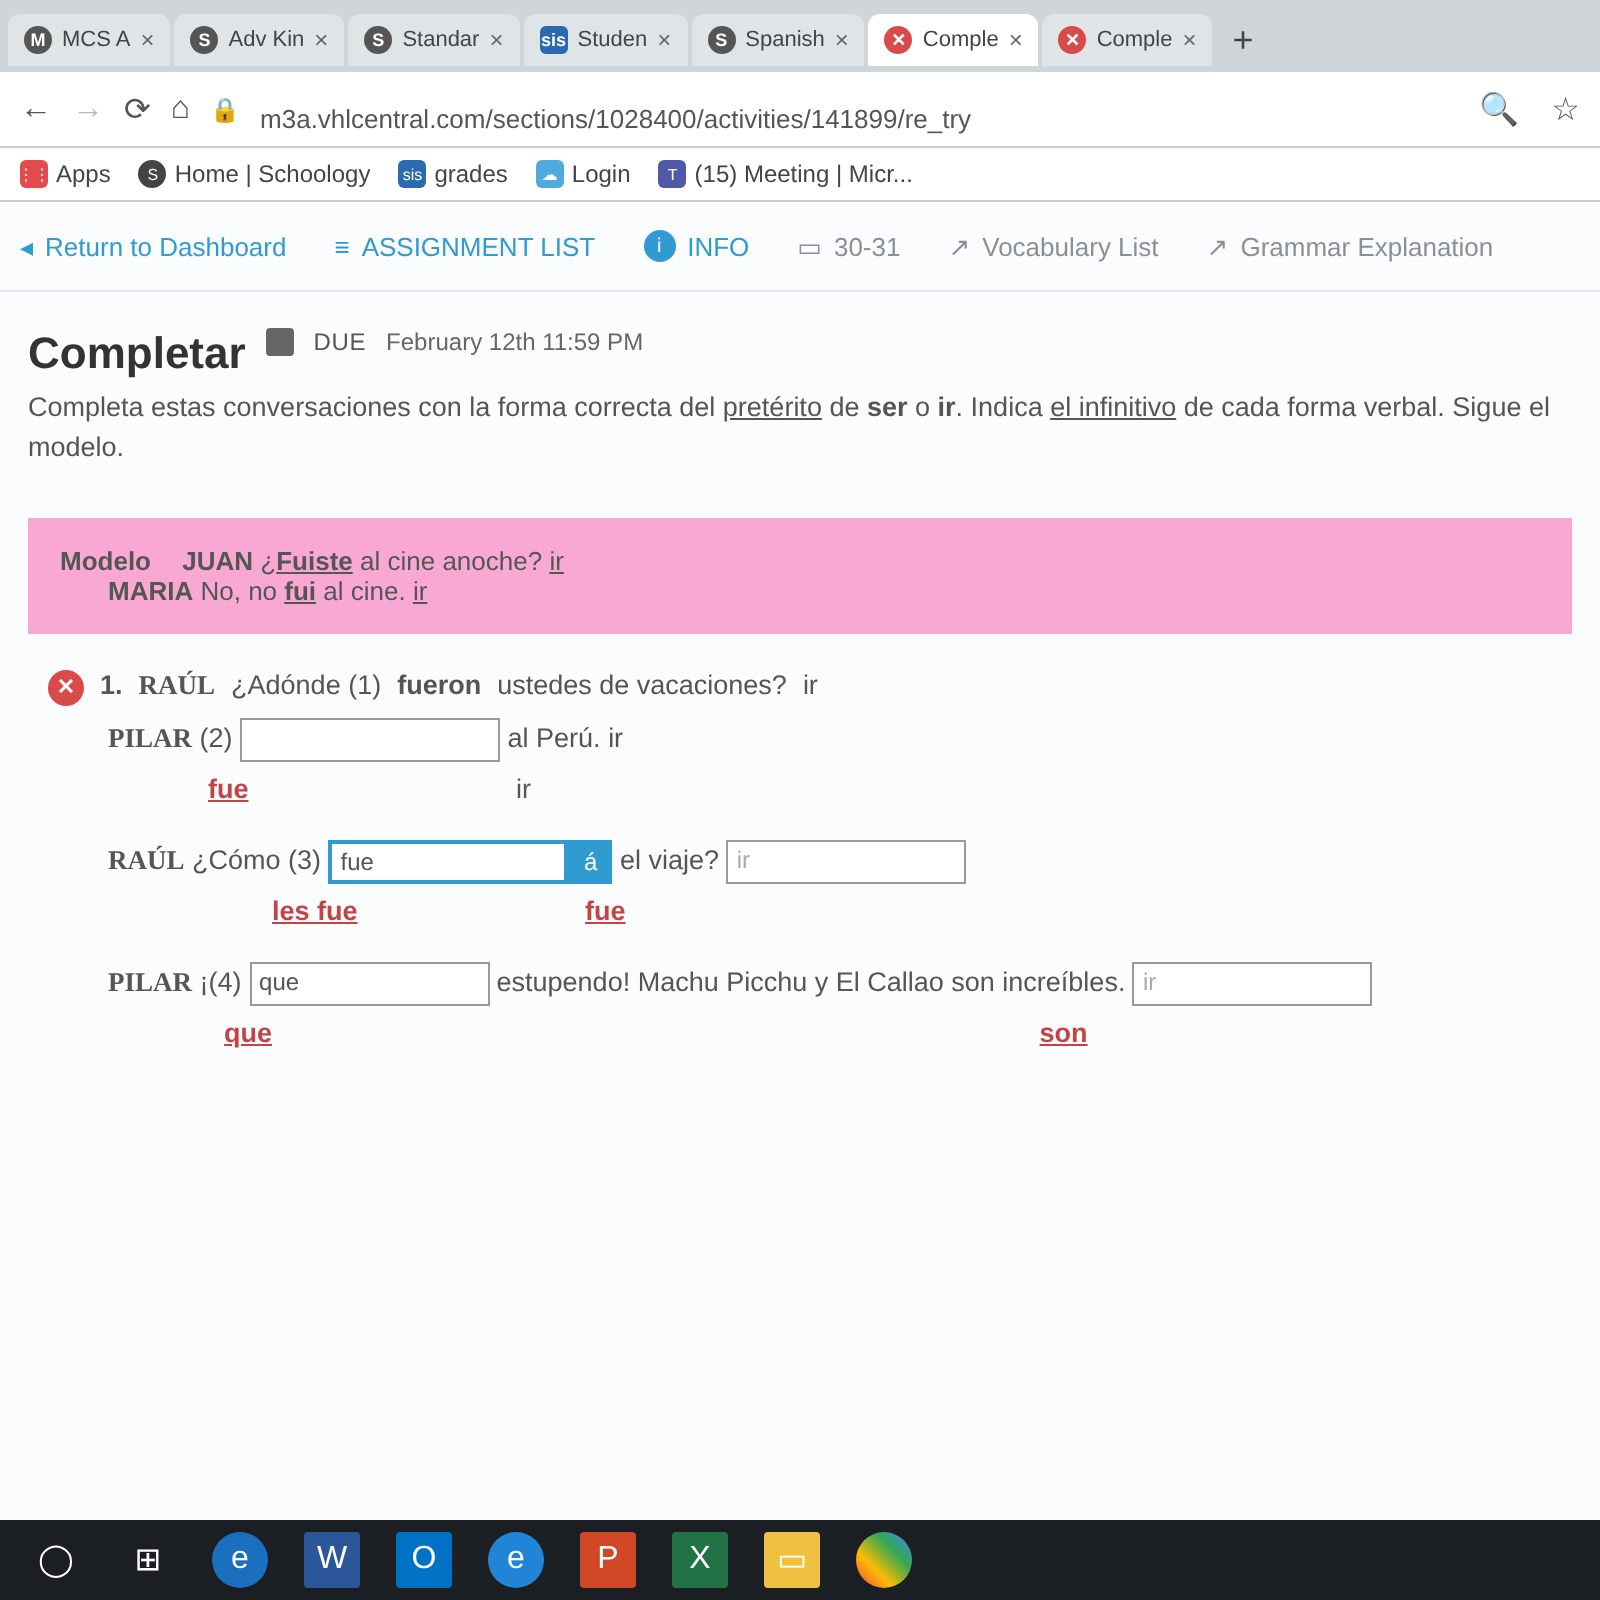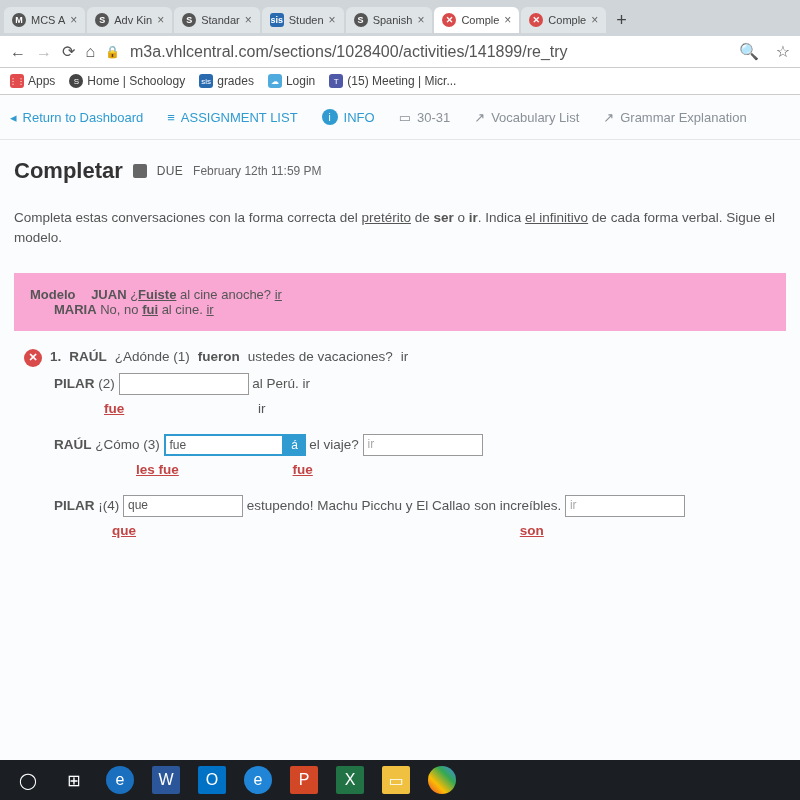--- a/index.html
+++ b/index.html
@@ -7,49 +7,49 @@
   .browser-chrome { background: #dfe4e7; }
   .tab-strip { display: flex; align-items: center; height: 36px; padding: 4px 4px 0 4px; gap: 2px; background: #cfd5d8; }
   .tab { display: flex; align-items: center; gap: 5px; padding: 6px 8px; background: #dfe4e7; border-radius: 6px 6px 0 0; font-size: 11px; color: #444; max-width: 90px; overflow: hidden; white-space: nowrap; }
   .tab.active { background: #fff; }
   .tab .favicon { width: 14px; height: 14px; border-radius: 50%; background: #555; display: inline-flex; align-items: center; justify-content: center; color: #fff; font-size: 9px; font-weight: bold; flex-shrink: 0; }
   .tab .close { margin-left: auto; color: #666; font-size: 12px; }
   .new-tab { padding: 4px 8px; color: #444; font-size: 18px; }
   .addr-bar { display: flex; align-items: center; gap: 10px; padding: 6px 10px; background: #fff; border-bottom: 1px solid #ccc; }
   .nav-ico { color: #555; font-size: 16px; cursor: pointer; }
   .lock { color: #555; font-size: 12px; }
-  .url { font-size: 16px; color: #555; flex: 1; }
+  .url { font-size: 13px; color: #555; flex: 1; margin-top: 10px; }
   .right-ico { color: #555; font-size: 16px; margin-left: 6px; }
   .bookmarks { display: flex; align-items: center; gap: 14px; padding: 6px 10px; background: #fff; border-bottom: 1px solid #ccc; font-size: 12px; color: #444; }
   .bm-item { display: flex; align-items: center; gap: 4px; }
   .bm-ico { width: 14px; height: 14px; border-radius: 3px; background: #888; display: inline-flex; align-items: center; justify-content: center; color: #fff; font-size: 8px; }
   .page { background: #fbfcfd; height: 690px; overflow: hidden; }
   .top-nav { display: flex; align-items: center; gap: 24px; padding: 14px 10px; border-bottom: 1px solid #e4e7ea; font-size: 13px; }
   .tn-item { display: flex; align-items: center; gap: 6px; color: #2f9bd1; cursor: pointer; }
   .tn-item.gray { color: #8a9097; }
   .tn-ico { font-size: 13px; }
   .content { padding: 18px 14px 8px 14px; }
-  .title-row { display: flex; align-items: center; gap: 10px; margin-bottom: 24px; }
+  .title-row { display: flex; align-items: flex-start; gap: 10px; margin-bottom: 4px; }
   .title { font-size: 22px; font-weight: bold; color: #333; }
   .due-ico { width: 14px; height: 14px; background: #666; display: inline-block; border-radius: 2px; }
   .due-label { font-size: 12px; color: #555; letter-spacing: 0.3px; }
   .due-date { font-size: 12px; color: #666; }
   .instructions { font-size: 13.5px; color: #555; line-height: 1.5; margin-bottom: 24px; }
   .instructions .u { text-decoration: underline; }
   .modelo { background: #f9a8d4; padding: 14px 16px; margin-bottom: 18px; font-size: 13px; color: #555; }
   .modelo-label { font-weight: bold; margin-right: 12px; }
   .modelo-line { margin-left: 24px; }
   .modelo .b { font-weight: bold; }
   .modelo .u { text-decoration: underline; }
   .conv-label { font-size: 13px; font-weight: bold; color: #555; margin-bottom: 26px; padding-left: 2px; background: #f6f7f8; padding: 8px 10px; }
   .question { padding: 0 10px 8px 10px; font-size: 13.5px; color: #555; }
   .q-head { display: flex; align-items: baseline; gap: 8px; margin-bottom: 6px; }
   .wrong-ico { width: 18px; height: 18px; border-radius: 50%; background: #d94b4b; color: #fff; display: inline-flex; align-items: center; justify-content: center; font-size: 11px; font-weight: bold; }
   .qn { font-weight: bold; }
-  .speaker { font-weight: bold; }
+  .speaker { font-weight: bold; font-family: Liberation Serif, serif; }
   .ans-row { margin-left: 160px; margin-bottom: 20px; }
   .ans-word { font-weight: bold; display: inline-block; width: 80px; }
   .line { margin-bottom: 6px; margin-left: 30px; }
   .input-box { display: inline-block; border: 1px solid #999; background: #fff; height: 22px; width: 130px; vertical-align: middle; font-size: 12px; padding: 2px 4px; }
   .input-box.blue { border: 2px solid #2f9bd1; }
   .input-box.sm { width: 120px; }
   .accent-btn { display: inline-block; width: 22px; height: 22px; background: #2f9bd1; color: #fff; text-align: center; line-height: 22px; font-size: 12px; vertical-align: middle; }
   .below { margin-left: 30px; margin-top: 4px; margin-bottom: 18px; }
   .correct-red { color: #c24444; text-decoration: underline; font-weight: bold; }
   .taskbar { position: absolute; bottom: 0; left: 0; right: 0; height: 40px; background: #1b1e22; display: flex; align-items: center; gap: 18px; padding: 0 14px; }

